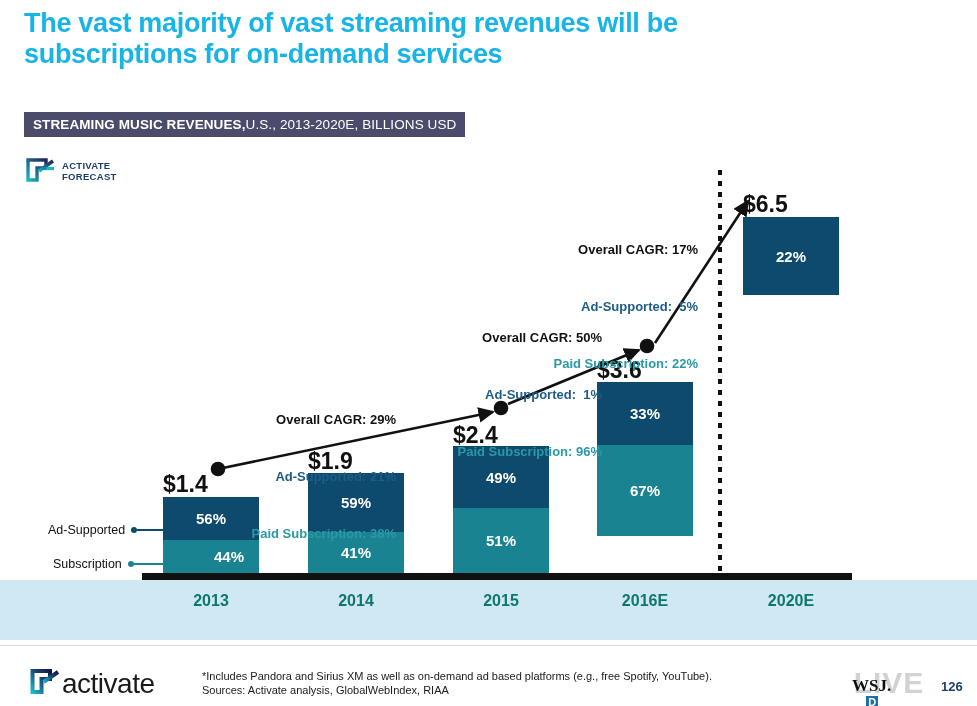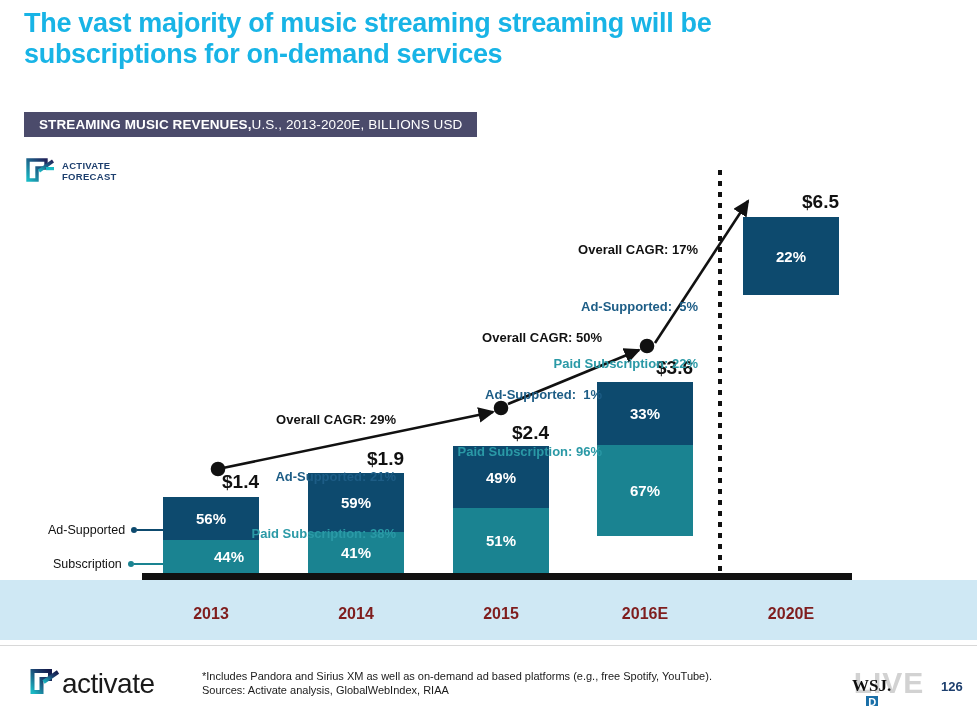--- a/index.html
+++ b/index.html
@@ -15,21 +15,21 @@
   #title {
     position: absolute; left: 24px; top: 8px; width: 760px;
     font-size: 27px; font-weight: bold; line-height: 31px;
     color: #18b4e6; letter-spacing: -0.3px;
   }
 
   
   #subtitle-bar {
     position: absolute; left: 24px; top: 112px; height: 25px;
     background: #4b4b6b; color: #ffffff;
-    padding: 0 15px; display: flex; align-items: center;
+    padding: 0 9px; display: flex; align-items: center;
     font-size: 13.5px; letter-spacing: 0.1px; white-space: nowrap;
   }
   #subtitle-bar .strong { font-weight: bold; }
 
   
   #forecast-badge {
     position: absolute; left: 26px; top: 158px;
     display: flex; align-items: center; gap: 6px;
   }
   #forecast-badge .mark {
@@ -43,36 +43,36 @@
   #forecast-badge .txt .l2 { color:#1d3f6e; }
 
   .bar { position: absolute; width: 96px; }
   .seg { position: absolute; left: 0; width: 100%;
          display:flex; align-items:center; justify-content:center;
          color:#ffffff; font-size: 15px; font-weight: bold; }
   .seg.ad   { background: #0d4a6e; }
   .seg.sub  { background: #1a8391; }
 
   .bar-total {
-    position: absolute; width: 96px; text-align: right;
-    font-size: 19px; font-weight: bold; color: #111111;
+    position: absolute; width: 96px; text-align: left;
+    font-size: 23px; font-weight: bold; color: #111111;
   }
 
   
   #baseline {
     position: absolute; left: 142px; top: 573px; width: 710px; height: 7px;
     background: #111111;
   }
   #axis-band {
     position: absolute; left: 0; top: 580px; width: 977px; height: 60px;
     background: #cfe8f4;
   }
   .axis-label {
     position: absolute; top: 592px; width: 96px; text-align: center;
-    font-size: 16px; font-weight: bold; color: #7f1d1d; margin-top: 13px;
+    font-size: 16px; font-weight: bold; color: #0f766e;
   }
 
   
   #divider {
     position: absolute; left: 718px; top: 170px; width: 4px; height: 455px;
     background-image: linear-gradient(#111 50%, rgba(0,0,0,0) 0%);
     background-size: 4px 11px; background-repeat: repeat-y;
   }
 
   
@@ -127,21 +127,21 @@
   #page-no {
     position:absolute; left:941px; top:679px;
     font-size:13px; font-weight:bold; color:#1d3f6e;
   }
 </style>
 </head>
 <body>
 
 <div id="page">
 
-  <div id="title">The vast majority of music streaming streaming will be subscriptions for on-demand services</div>
+  <div id="title">The vast majority of vast streaming revenues will be subscriptions for on-demand services</div>
 
   <div id="subtitle-bar">
     <span class="strong">STREAMING MUSIC REVENUES,</span>
       <span> U.S., 2013-2020E, BILLIONS USD</span>
   </div>
 
   <div id="forecast-badge">
     <span class="mark">
       <svg width="30" height="26" viewBox="0 0 30 26">
         <defs>

